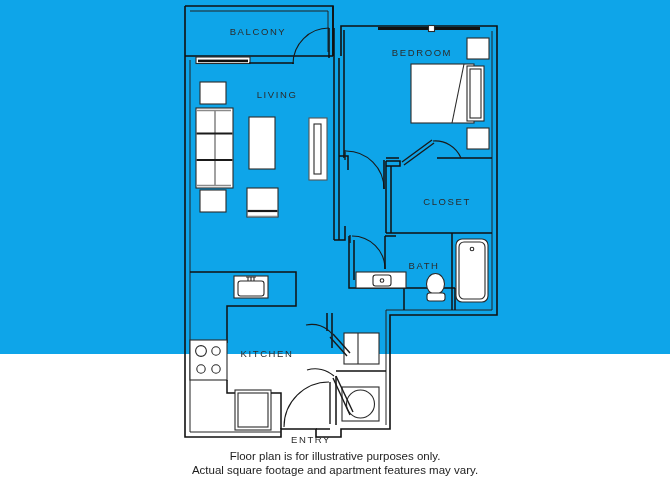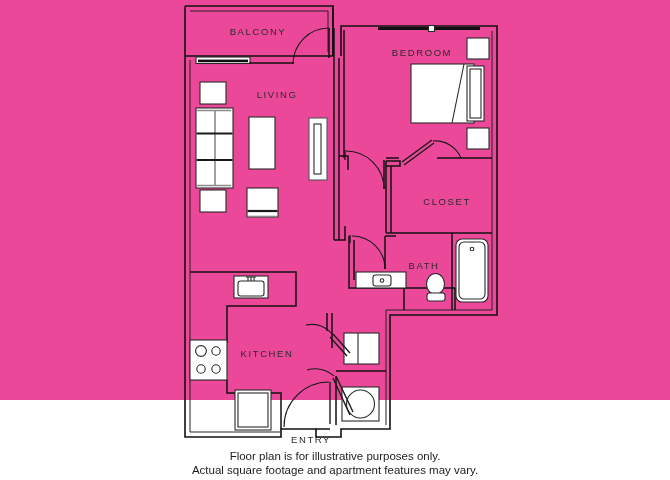--- a/index.html
+++ b/index.html
@@ -9,22 +9,22 @@
   }
   body {
     width: 670px;
     height: 480px;
     overflow: hidden;
     font-family: "Liberation Sans", sans-serif;
   }
   #floorplan-page {
     position: relative;
     width: 670px;
-    height: 400px;
-    background: #ec4899;
+    height: 354px;
+    background: #0ea5e9;
   }
   #plan-svg {
     position: absolute;
     left: 0;
     top: 0;
     width: 670px;
     height: 480px;
     display: block;
   }
   .room-label {

